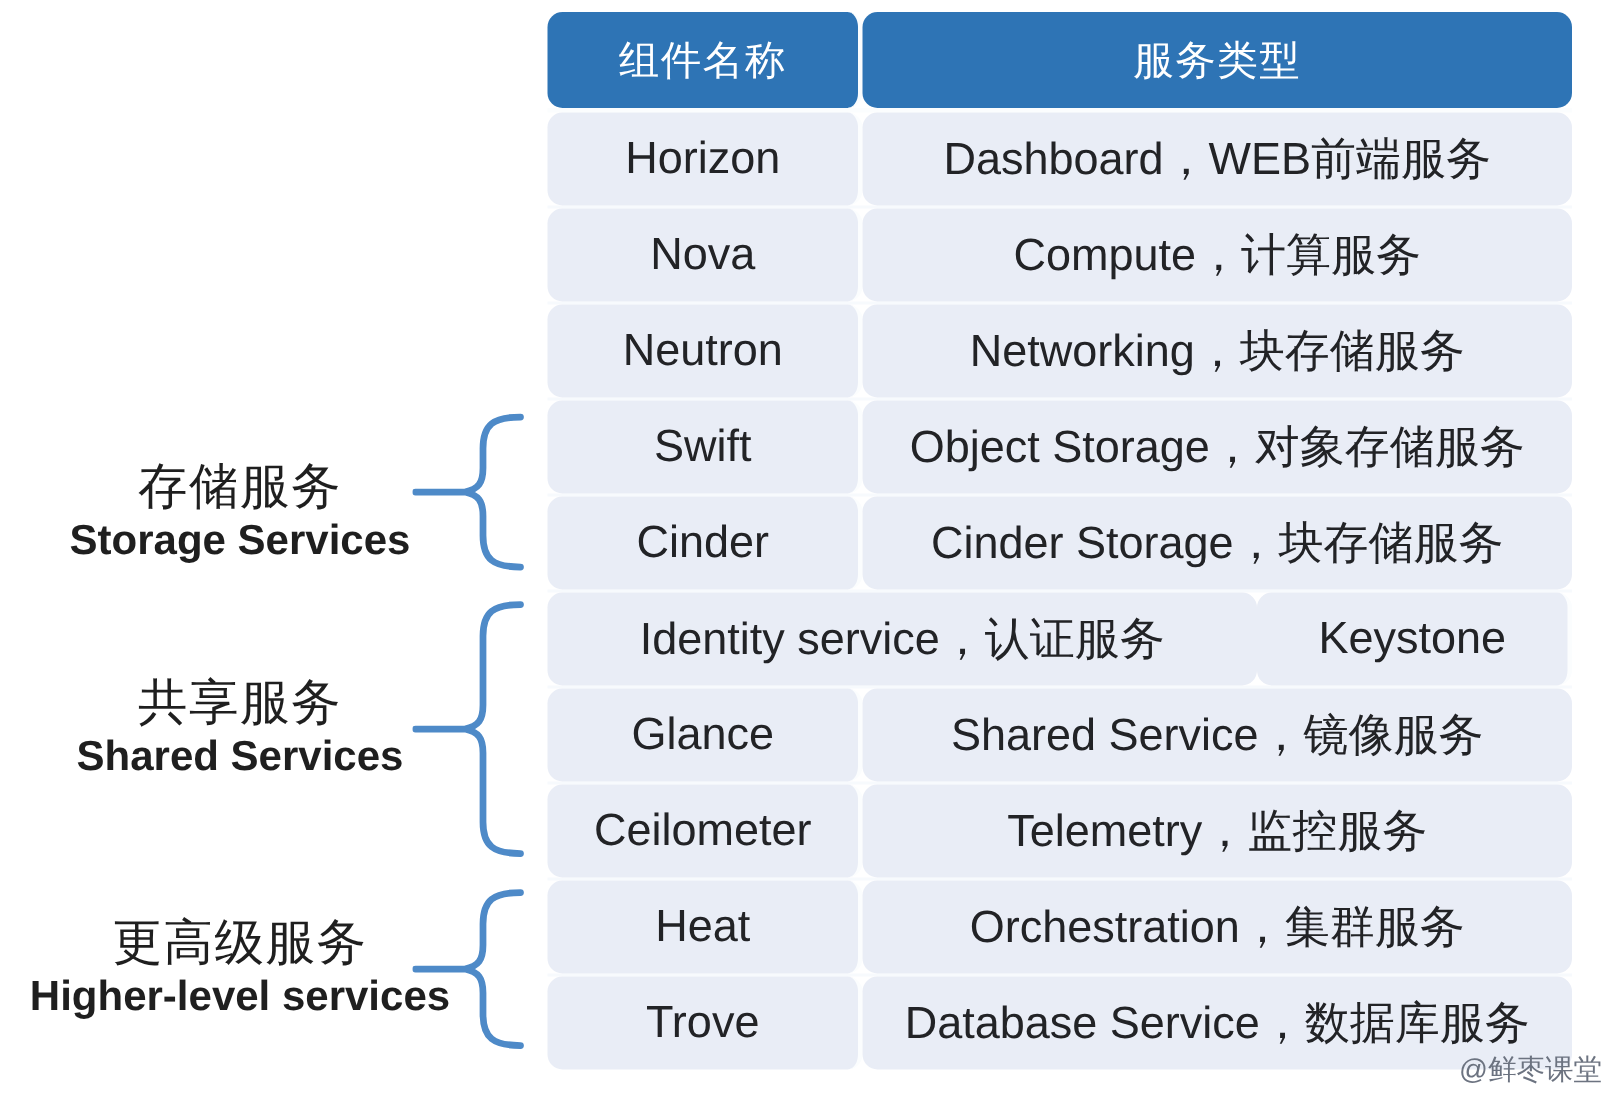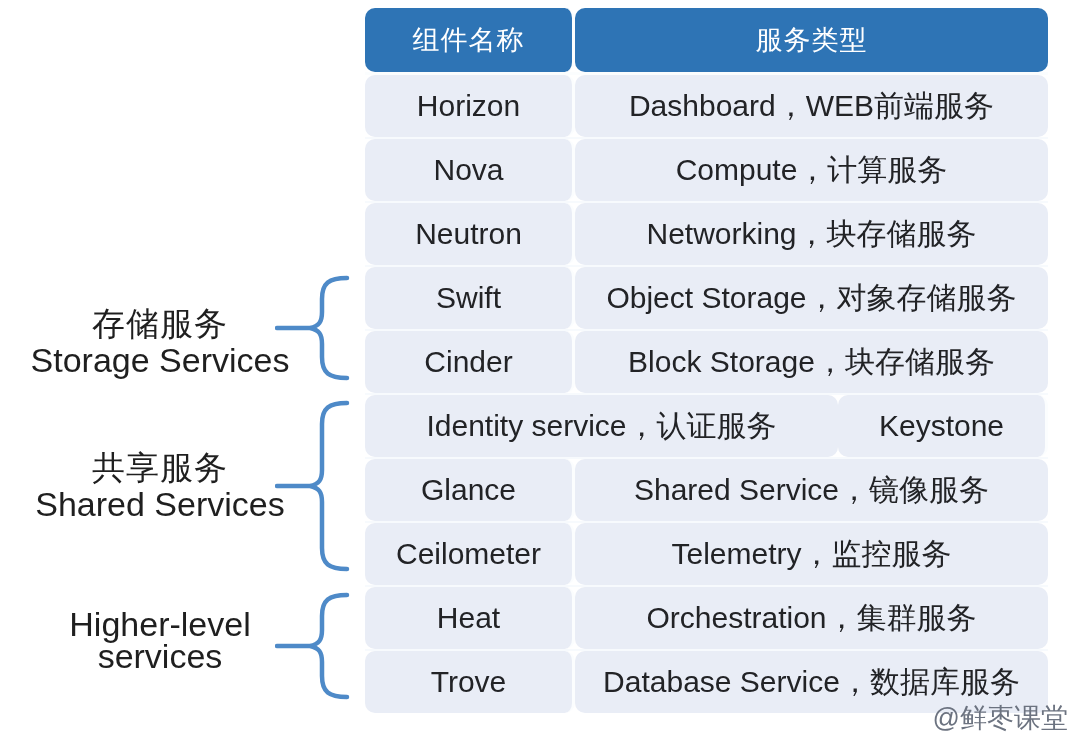--- a/index.html
+++ b/index.html
@@ -43,21 +43,21 @@
     font-size: 30px;
   }
 
   
   .anno-label {
     position: absolute;
     text-align: center;
     color: #1f1f1f;
   }
   .anno-title    { font-size: 33px; line-height: 40px; letter-spacing: 1px; }
-  .anno-subtitle { font-size: 34px; line-height: 32px; }
+  .anno-subtitle { font-size: 28px; line-height: 32px; font-weight: bold; }
 
   .lbl-storage { left: 20px;  top: 288px; width: 280px; margin-top: 16px; }
   .lbl-shared  { left: 20px;  top: 448px; width: 280px; }
   .lbl-higher  { left: 8px;   top: 608px; width: 304px; }
 
   .brace { position: absolute; left: 275px; }
   .brace-storage { top: 275px; }
   .brace-shared  { top: 400px; }
   .brace-higher  { top: 592px; }
   .brace path {
@@ -66,21 +66,21 @@
     stroke-width: 4.5;
     stroke-linecap: round;
     stroke-linejoin: round;
   }
 
   
   .watermark {
     position: absolute;
     right: 12px;
     top: 700px;
-    font-size: 27px;
+    font-size: 19px;
     color: #6c7380;
   }
 </style>
 </head>
 <body>
 
 <div class="canvas">
 
   <div class="svc-table">
     <div class="thead">
@@ -99,21 +99,21 @@
     <div class="tr">
       <div class="td col1">Neutron</div>
       <div class="td col2">Networking，块存储服务</div>
     </div>
     <div class="tr">
       <div class="td col1">Swift</div>
       <div class="td col2">Object Storage，对象存储服务</div>
     </div>
     <div class="tr">
       <div class="td col1">Cinder</div>
-      <div class="td col2">Block Storage，块存储服务</div>
+      <div class="td col2">Cinder Storage，块存储服务</div>
     </div>
     <div class="tr">
       <div class="td col2">Identity service，认证服务</div>
       <div class="td col1">Keystone</div>
     </div>
     <div class="tr">
       <div class="td col1">Glance</div>
       <div class="td col2">Shared Service，镜像服务</div>
     </div>
     <div class="tr">
@@ -140,20 +140,21 @@
 
   <div class="anno-label lbl-shared">
     <div class="anno-title">共享服务</div>
     <div class="anno-subtitle">Shared Services</div>
   </div>
   <svg class="brace brace-shared" width="75" height="172" viewBox="0 0 75 172">
     <path d="M72 3 C 54 3, 47 8, 47 24 L47 70 C 47 80, 44 84, 35 86 C 44 88, 47 92, 47 102 L47 148 C 47 164, 54 169, 72 169 M2 86 L35 86"></path>
   </svg>
 
   <div class="anno-label lbl-higher">
+    <div class="anno-title">更高级服务</div>
     <div class="anno-subtitle">Higher-level services</div>
   </div>
   <svg class="brace brace-higher" width="75" height="108" viewBox="0 0 75 108">
     <path d="M72 3 C 54 3, 47 8, 47 24 L47 38 C 47 48, 44 52, 35 54 C 44 56, 47 60, 47 70 L47 84 C 47 100, 54 105, 72 105 M2 54 L35 54"></path>
   </svg>
 
   <div class="watermark">@鲜枣课堂</div>
 
 </div>
 

